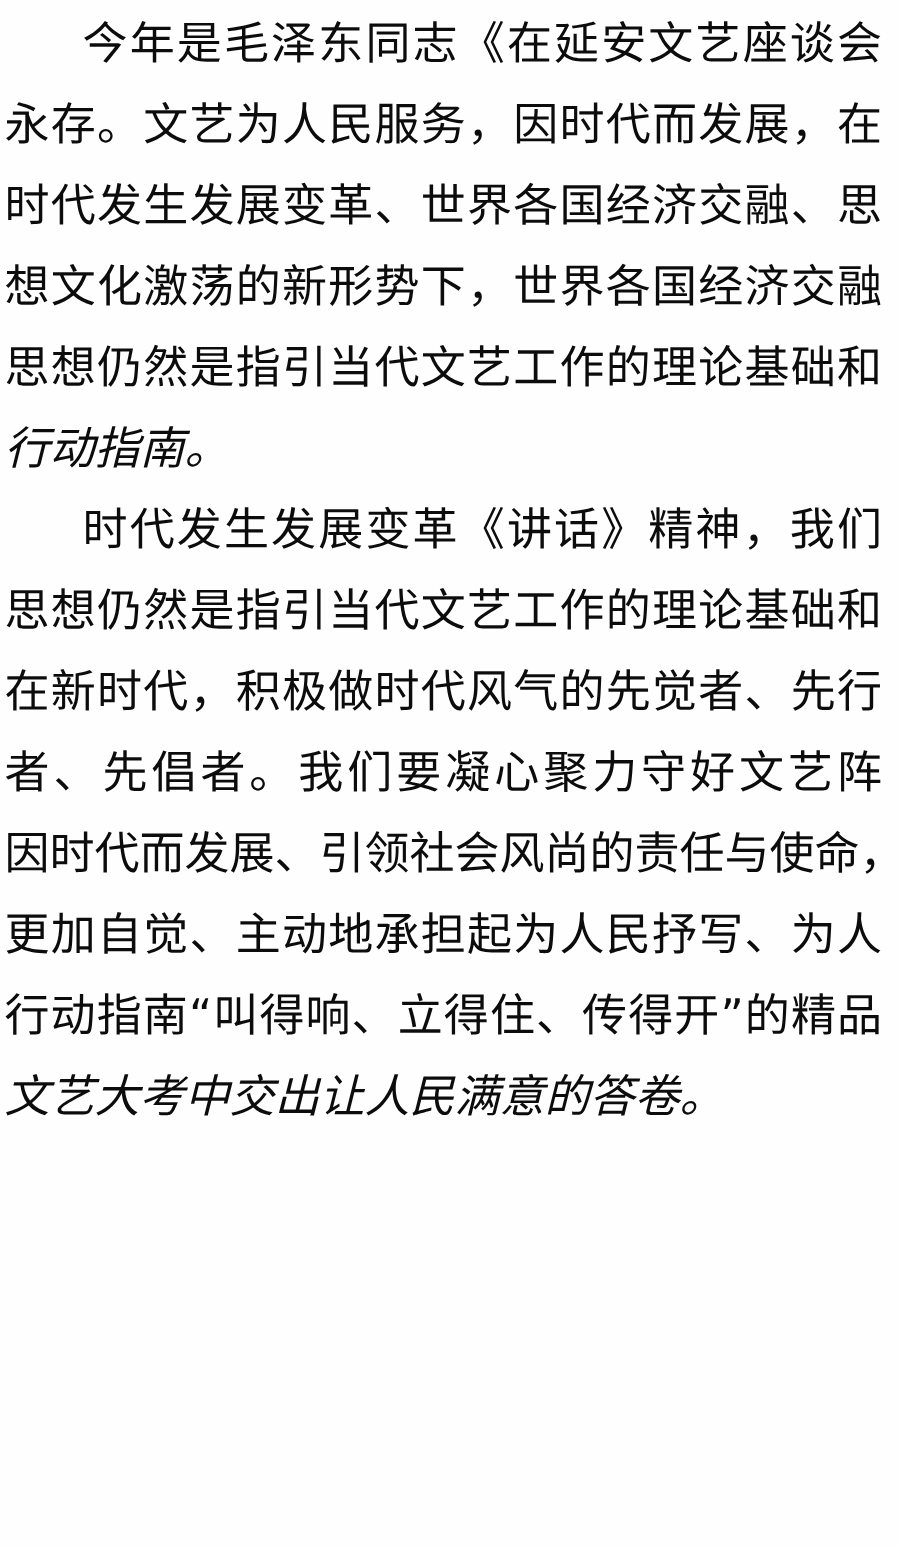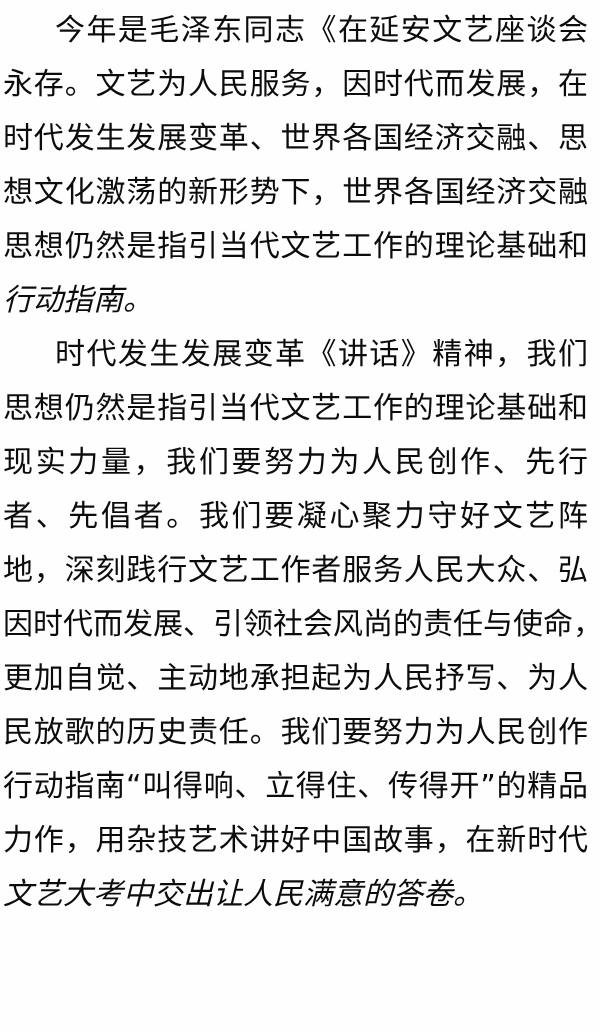--- a/index.html
+++ b/index.html
@@ -51,24 +51,21 @@
         <div class="line indent">今年是毛泽东同志《在延安文艺座谈会</div>
         <div class="line">永存。文艺为人民服务，因时代而发展，在</div>
         <div class="line">时代发生发展变革、世界各国经济交融、思</div>
         <div class="line">想文化激荡的新形势下，世界各国经济交融</div>
         <div class="line">思想仍然是指引当代文艺工作的理论基础和</div>
         <div class="line last">行动指南。</div>
       </div>
       <div class="para">
         <div class="line indent">时代发生发展变革《讲话》精神，我们</div>
         <div class="line">思想仍然是指引当代文艺工作的理论基础和</div>
-        <div class="line">现实力量，我们要努力为人民创作、先行</div>
+        <div class="line">在新时代，积极做时代风气的先觉者、先行</div>
         <div class="line">者、先倡者。我们要凝心聚力守好文艺阵</div>
-        <div class="line">地，深刻践行文艺工作者服务人民大众、弘</div>
         <div class="line">因时代而发展、引领社会风尚的责任与使命，</div>
         <div class="line">更加自觉、主动地承担起为人民抒写、为人</div>
-        <div class="line">民放歌的历史责任。我们要努力为人民创作</div>
         <div class="line">行动指南“叫得响、立得住、传得开”的精品</div>
-        <div class="line">力作，用杂技艺术讲好中国故事，在新时代</div>
         <div class="line last">文艺大考中交出让人民满意的答卷。</div>
       </div>
     </article>
 </main>
 
 </body></html>

